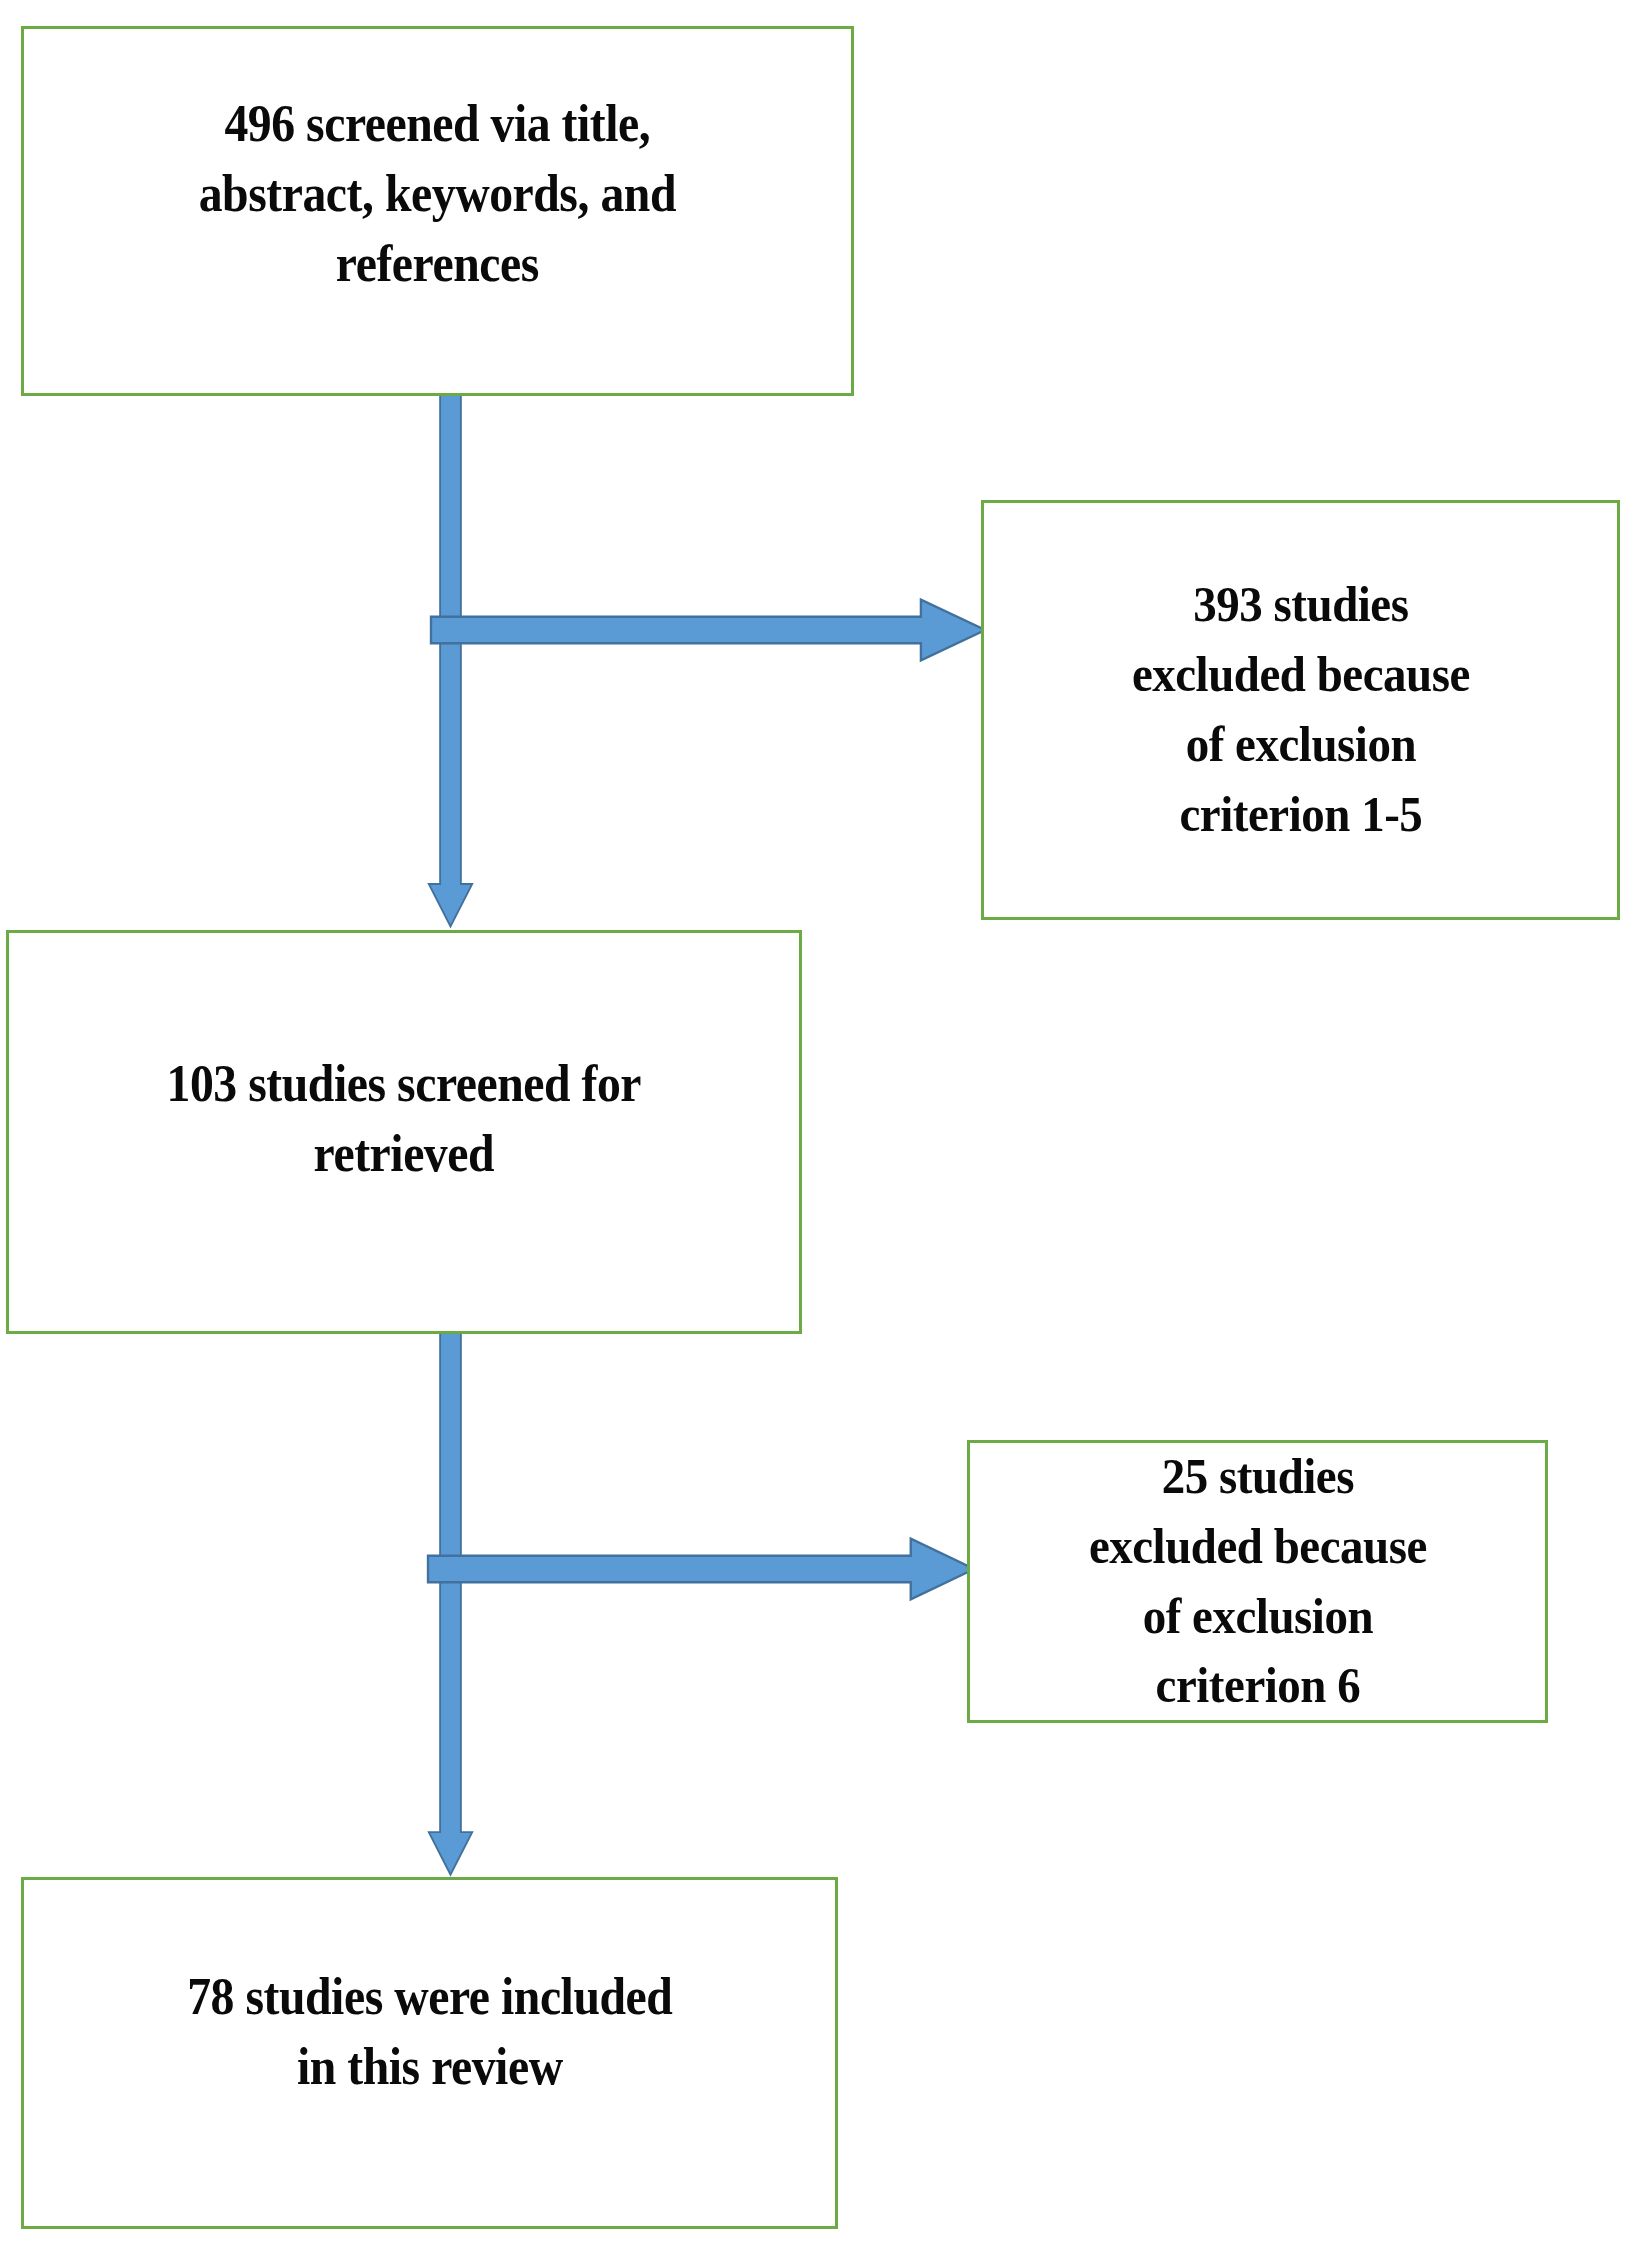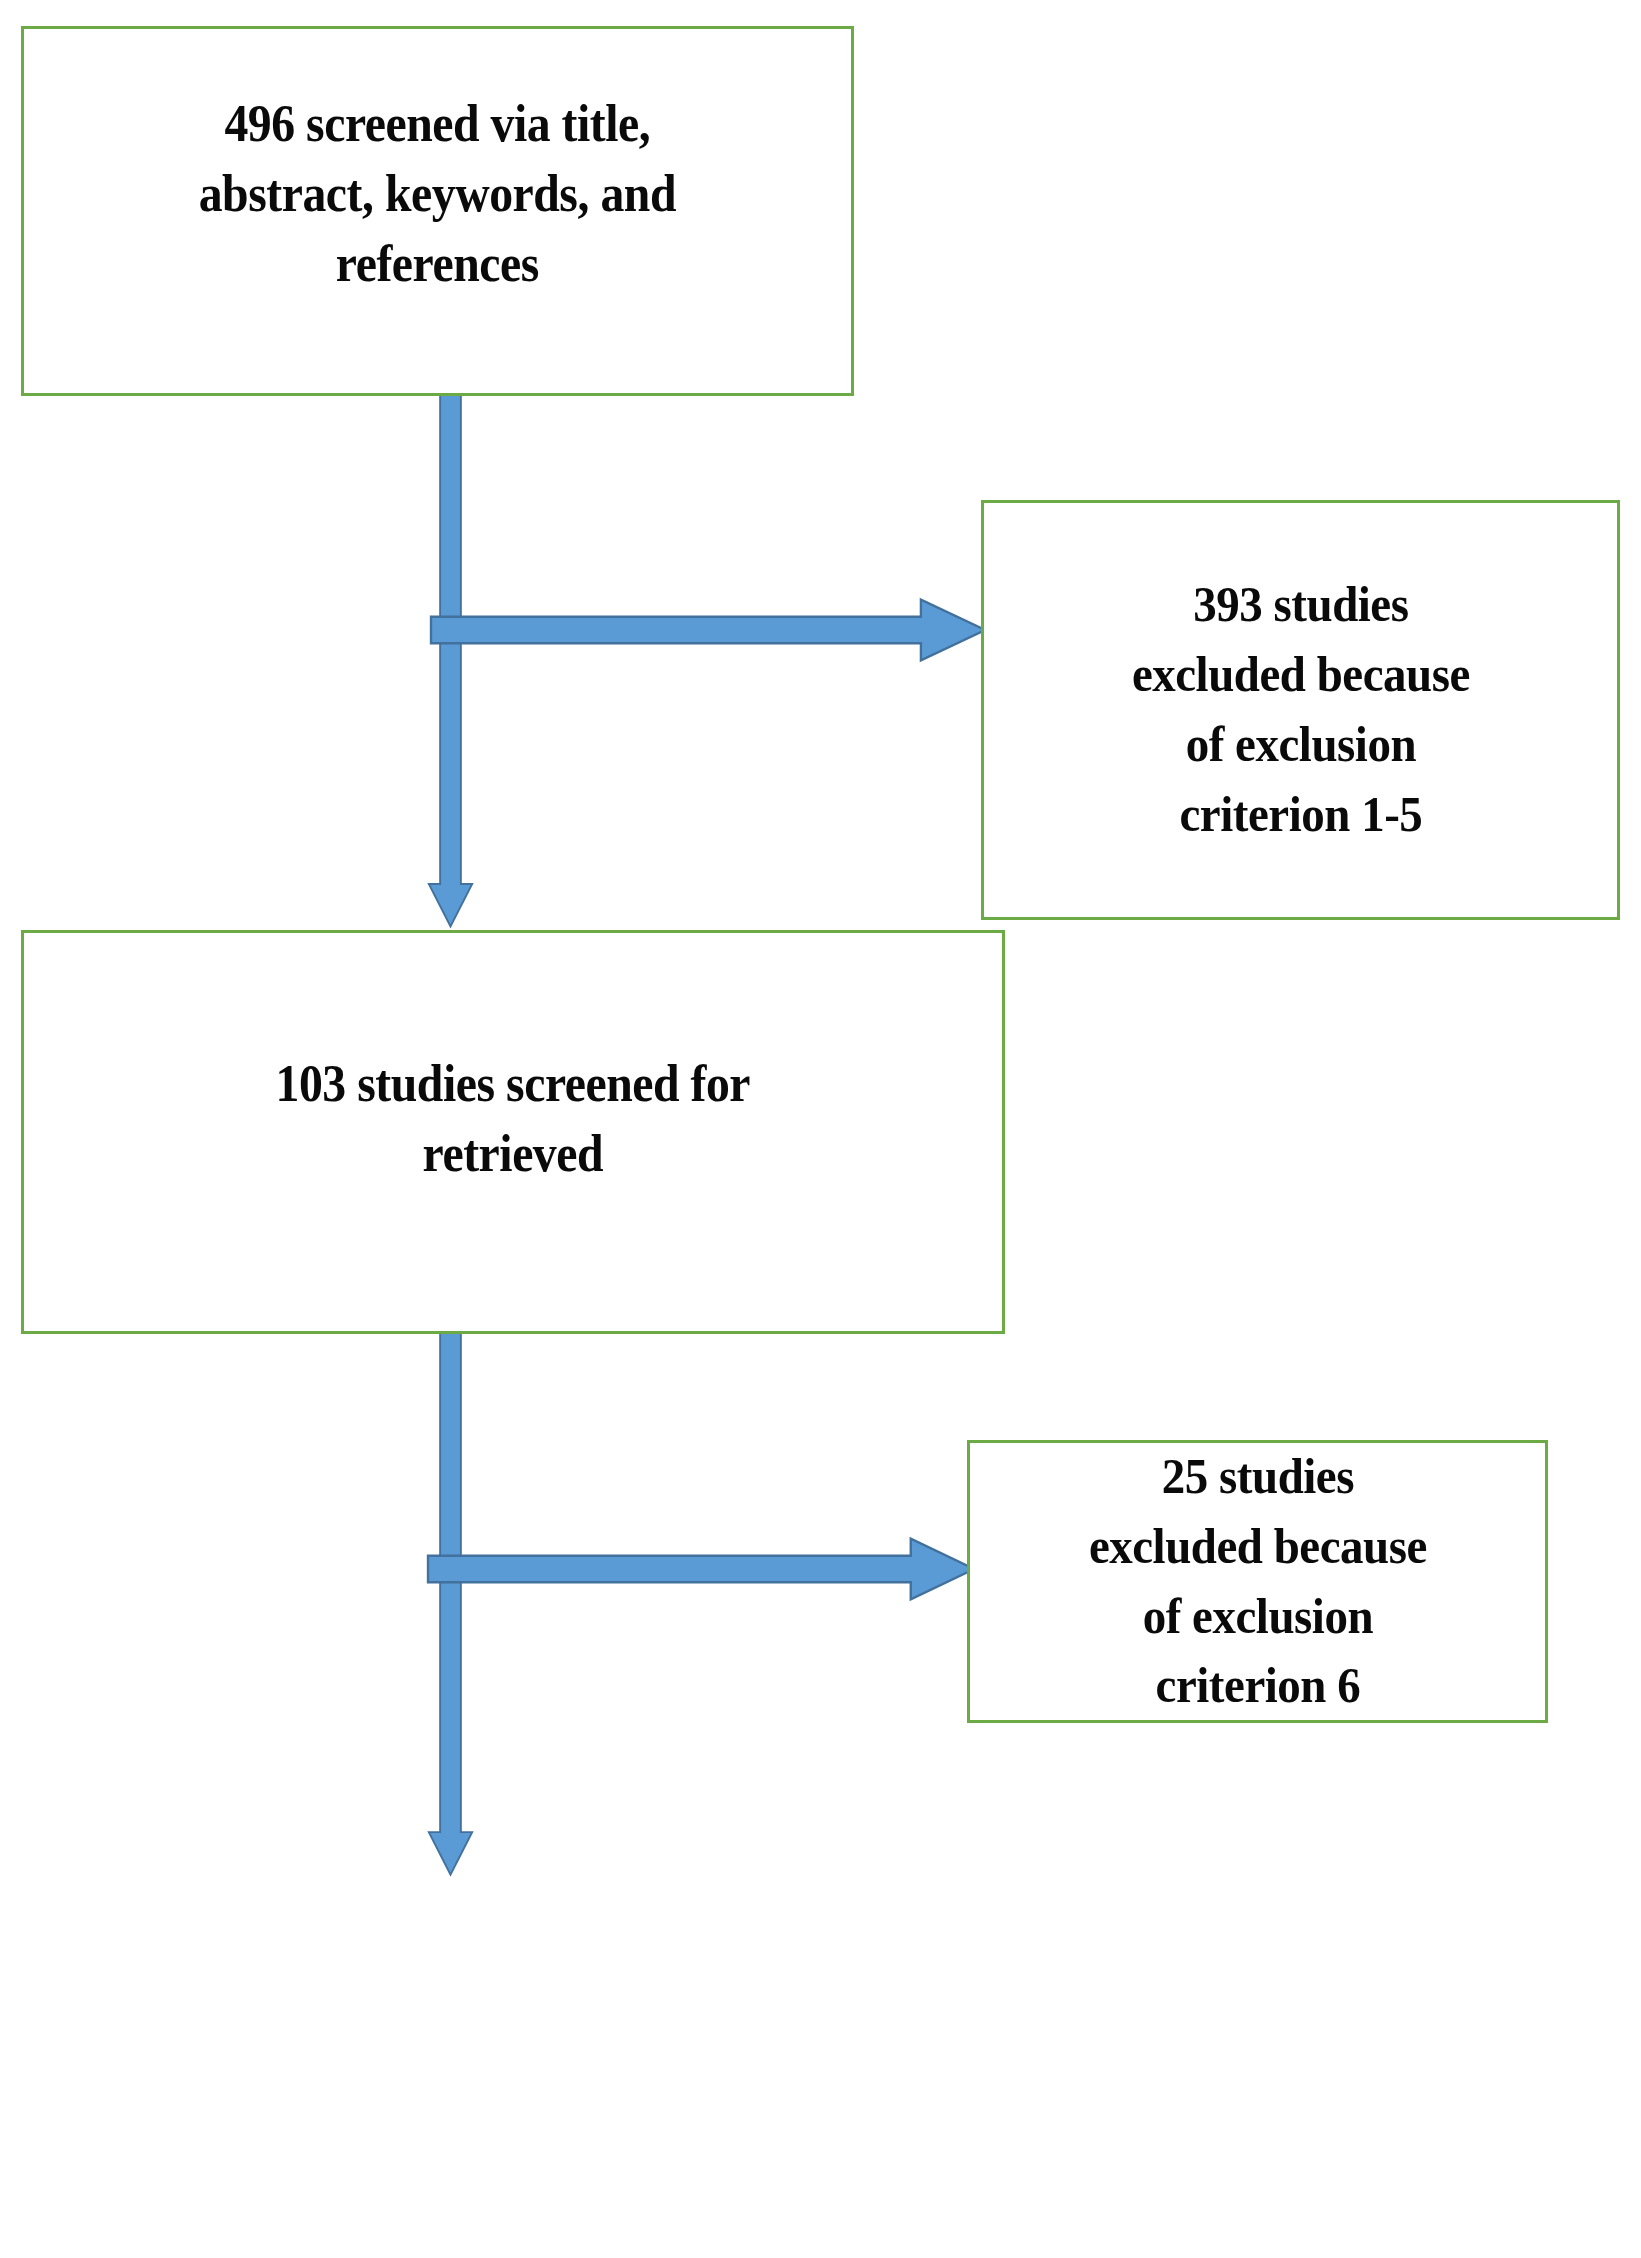--- a/index.html
+++ b/index.html
@@ -34,21 +34,21 @@
     text-align: center;
     letter-spacing: -0.5px;
     transform: scaleX(0.92);
     white-space: pre-line;
     padding: 0 13.2px;
   }
 
   
   #box-screened        { left: 21px;   top: 25.6px;   width: 833px; height: 370px; }
   #box-excluded-1      { left: 981px; top: 500px;  width: 639px; height: 420px; }
-  #box-retrieved       { left: 21px;   top: 930px;  width: 984px; height: 404px; }
+  #box-retrieved       { left: 6px;   top: 930px;  width: 796px; height: 404px; }
   #box-excluded-2      { left: 967px; top: 1440px; width: 581px; height: 283px; }
   #box-included        { left: 21px;   top: 1877px; width: 817px; height: 352px; }
 
   #box-screened   .node-text { transform: scaleX(0.90) translateY(-17px); }
   #box-retrieved  .node-text { transform: scaleX(0.90) translateY(-13.2px); }
   #box-included   .node-text { transform: scaleX(0.90) translateY(-21px); }
   #box-excluded-1 .node-text { font-size: 51px; line-height: 1.37; }
   #box-excluded-2 .node-text { font-size: 51px; line-height: 1.37; }
 
   
@@ -105,15 +105,19 @@
 retrieved</div>
   </div>
 
   <div class="node" id="box-excluded-2">
     <div class="node-text">25 studies
 excluded because
 of exclusion
 criterion 6</div>
   </div>
 
+  <div class="node" id="box-included">
+    <div class="node-text">78 studies were included
+in this review</div>
+  </div>
 
 </div>
 
 
 </body></html>

